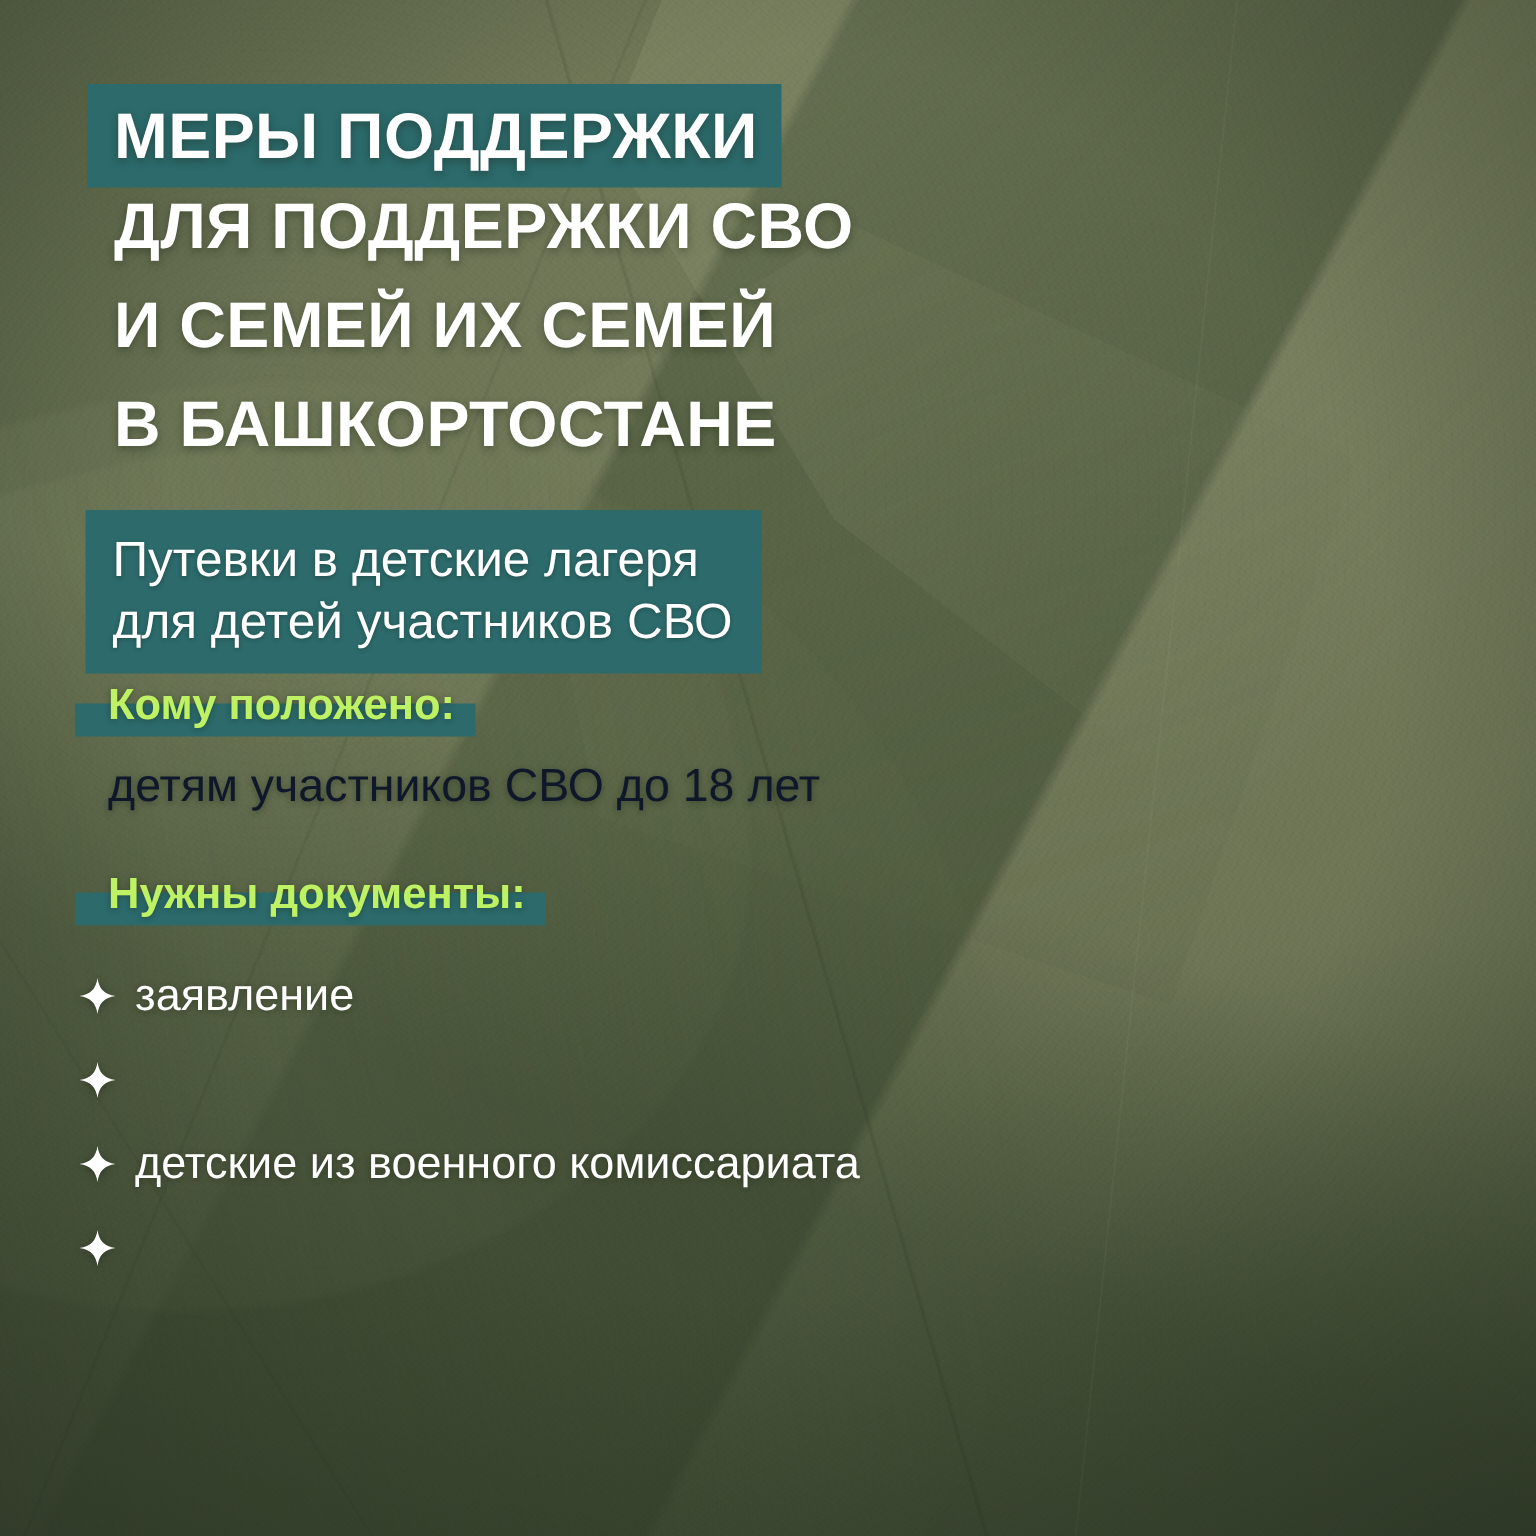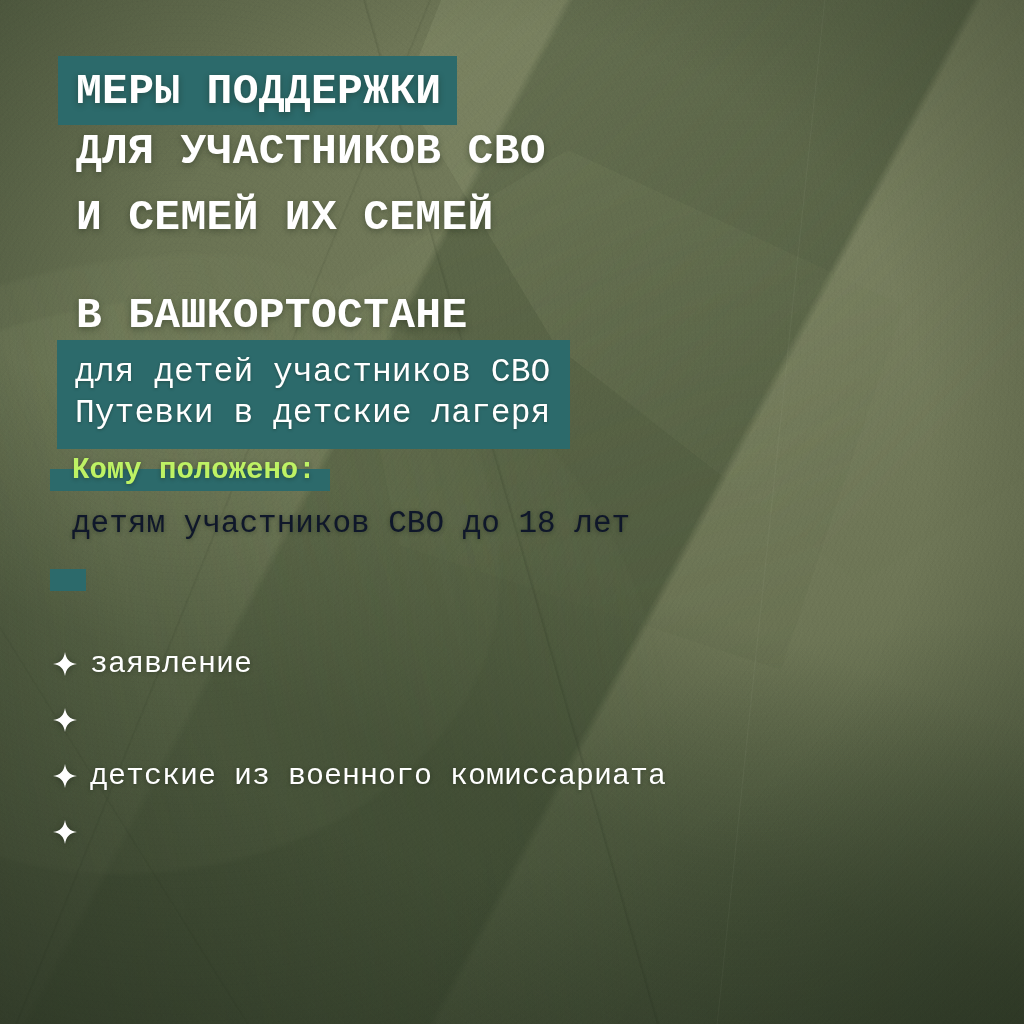--- a/index.html
+++ b/index.html
@@ -103,21 +103,20 @@
   }
   .bg-vignette {
     background: radial-gradient(78% 78% at 50% 44%, rgba(0,0,0,0) 52%, rgba(26,34,22,0.40) 100%);
   }
 
   
   .content {
     position: absolute;
     inset: 0;
     padding: 0;
-    font-family: Liberation Mono, monospace;
   }
 
   .title-block { position: absolute; left: 0; top: 0; width: 100%; }
 
   .tline {
     display: block;
     color: #ffffff;
     font-weight: 700;
     font-size: 43px;
     letter-spacing: 0.3px;
@@ -128,21 +127,21 @@
   .tline.hl {
     background: #2c6a6b;
     padding: 14px 16px 12px 18px;
     margin: 0;
   }
   .tline.plain { padding: 0 0 0 18px; }
 
   .t1 { position: absolute; left: 58px; top: 56px; }
   .t2 { position: absolute; left: 58px; top: 130px; }
   .t3 { position: absolute; left: 58px; top: 196px; }
-  .t4 { position: absolute; left: 58px; top: 262px; margin-top: 32px; }
+  .t4 { position: absolute; left: 58px; top: 262px; }
 
   
   .subtitle {
     position: absolute;
     left: 57px;
     top: 340px;
     background: #2c6a6b;
     padding: 13px 20px 15px 18px;
     box-sizing: border-box;
   }
@@ -236,41 +235,42 @@
   <div class="bg-layer bg-shape-2"></div>
   <div class="bg-layer bg-corner"></div>
   <div class="bg-layer bg-grain"></div>
   <div class="bg-layer bg-scratch"></div>
   <div class="bg-layer bg-vignette"></div>
 
   <div class="content">
 
     <div class="title-block">
       <span class="tline hl t1">МЕРЫ ПОДДЕРЖКИ</span>
-      <span class="tline plain t2">ДЛЯ УЧАСТНИКОВ СВО</span>
+      <span class="tline plain t2">ДЛЯ ПОДДЕРЖКИ СВО</span>
       <span class="tline plain t3">И СЕМЕЙ ИХ СЕМЕЙ</span>
       <span class="tline plain t4">В БАШКОРТОСТАНЕ</span>
     </div>
 
     <div class="subtitle">
+      <span>Путевки в детские лагеря</span>
       <span>для детей участников СВО</span>
-      <span>Путевки в детские лагеря</span>
     </div>
 
     <div class="section sec-eligible">
       <div class="sec-head">
         <span class="bar"></span>
         <span class="txt">Кому положено:</span>
       </div>
       <div class="sec-body">детям участников СВО до 18 лет</div>
     </div>
 
     <div class="section sec-docs">
       <div class="sec-head">
         <span class="bar"></span>
+        <span class="txt">Нужны документы:</span>
       </div>
     </div>
 
     <ul class="doc-list">
       <li class="doc-item">
         <span class="star">
           <svg width="24" height="24" viewBox="0 0 24 24" aria-hidden="true">
             <path d="M12 0 C13.1 7.4 16.6 10.9 24 12 C16.6 13.1 13.1 16.6 12 24 C10.9 16.6 7.4 13.1 0 12 C7.4 10.9 10.9 7.4 12 0 Z" fill="#ffffff"></path>
           </svg>
         </span>

